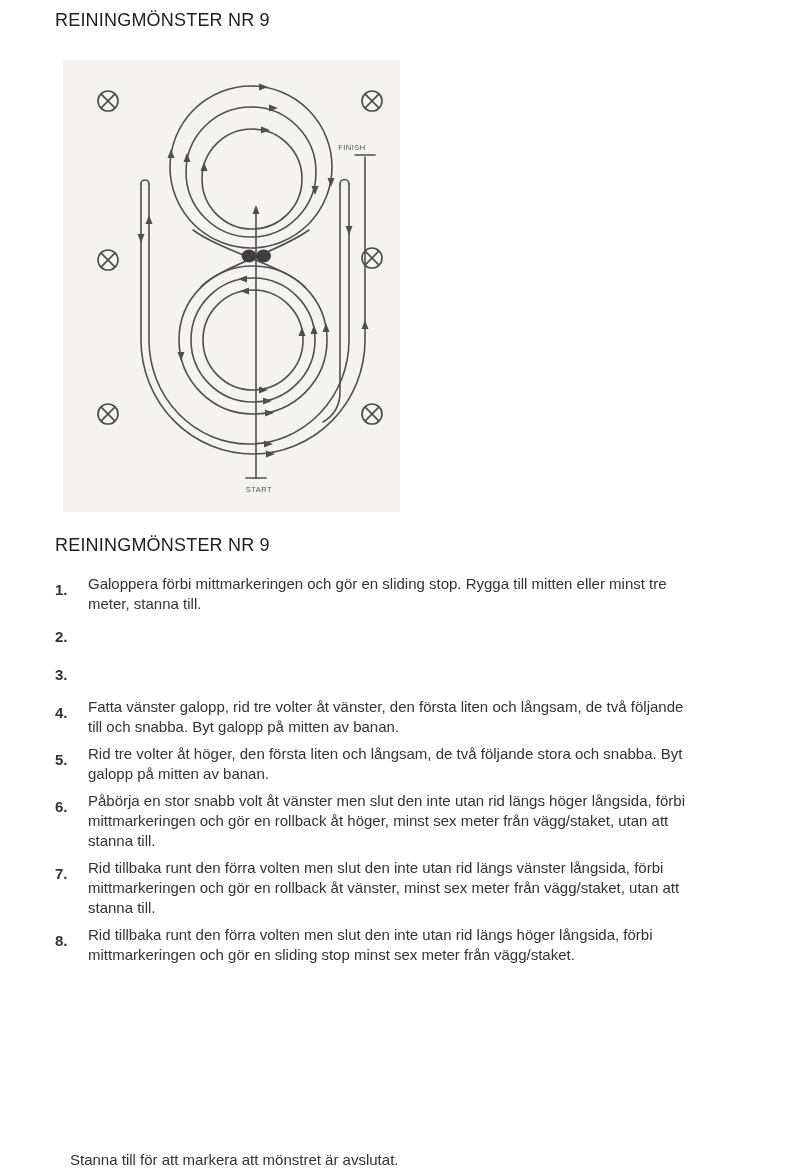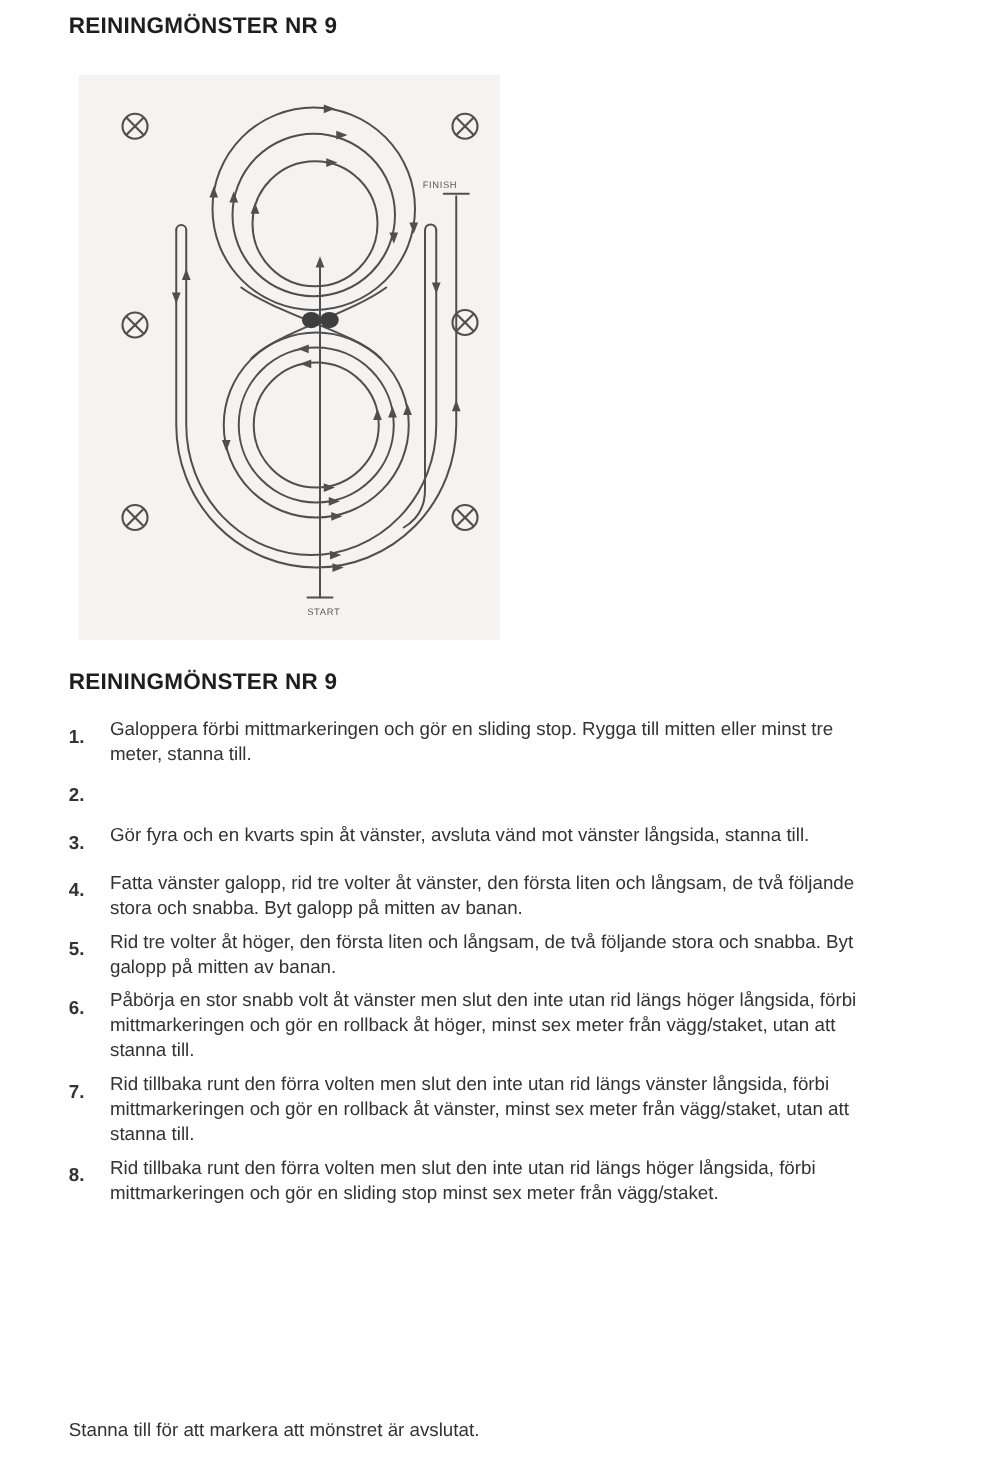--- a/index.html
+++ b/index.html
@@ -4,21 +4,21 @@
 <style>
   html,body{margin:0;padding:0;}
   body{
     width:800px;height:1176px;position:relative;overflow:hidden;
     background:var(--page_bg,#ffffff);
     color:var(--text,#333333);
     font-family:"Liberation Sans",sans-serif;
   }
   .doc-title{
     position:absolute;left:55px;margin:0;
-    font-size:18px;font-weight:bold;letter-spacing:.2px;
+    font-size:18px;font-weight:normal;letter-spacing:.2px;
     color:var(--heading,#1e1e1e);
   }
   #main-title{top:10px;}
   #section-title{top:535px;}
   .diagram-figure{
     position:absolute;left:63px;top:60px;width:337px;height:452px;margin:0;
     background:var(--paper,#f4f3f0);
     text-align:right;
   }
   .diagram-figure svg{display:block;width:337px;height:452px;}
@@ -32,21 +32,21 @@
     margin:0;padding:0;list-style:none;
   }
   .instruction-list li{display:flex;margin:0 0 7px 0;}
   .instruction-list .num{
     flex:none;width:33px;font-size:15px;line-height:31px;font-weight:bold;color:var(--text,#333);
   }
   .instruction-list .txt{
     font-size:15px;line-height:20px;white-space:pre-line;color:var(--text,#333);
   }
   .closing-note{
-    position:absolute;left:55px;top:1132px;margin:0;font-size:15px;line-height:26px;
+    position:absolute;left:55px;top:1132px;margin:15px;font-size:15px;line-height:26px;
     color:var(--text,#333);
   }
 </style>
 </head>
 <body>
 
 <main>
 
   <h1 id="main-title" class="doc-title">REININGMÖNSTER NR 9</h1>
 
@@ -146,26 +146,25 @@
       <li>
         <span class="num">1.</span>
         <span class="txt">Galoppera förbi mittmarkeringen och gör en sliding stop. Rygga till mitten eller minst tre
 meter, stanna till.</span>
       </li>
       <li>
         <span class="num">2.</span>
       </li>
       <li>
         <span class="num">3.</span>
-        <span class="txt">Gör fyra och en kvarts spin åt vänster, avsluta vänd mot vänster långsida, stanna till.</span>
       </li>
       <li>
         <span class="num">4.</span>
         <span class="txt">Fatta vänster galopp, rid tre volter åt vänster, den första liten och långsam, de två följande
-stora och snabba. Byt galopp på mitten av banan.</span>
+till och snabba. Byt galopp på mitten av banan.</span>
       </li>
       <li>
         <span class="num">5.</span>
         <span class="txt">Rid tre volter åt höger, den första liten och långsam, de två följande stora och snabba. Byt
 galopp på mitten av banan.</span>
       </li>
       <li>
         <span class="num">6.</span>
         <span class="txt">Påbörja en stor snabb volt åt vänster men slut den inte utan rid längs höger långsida, förbi
 mittmarkeringen och gör en rollback åt höger, minst sex meter från vägg/staket, utan att

